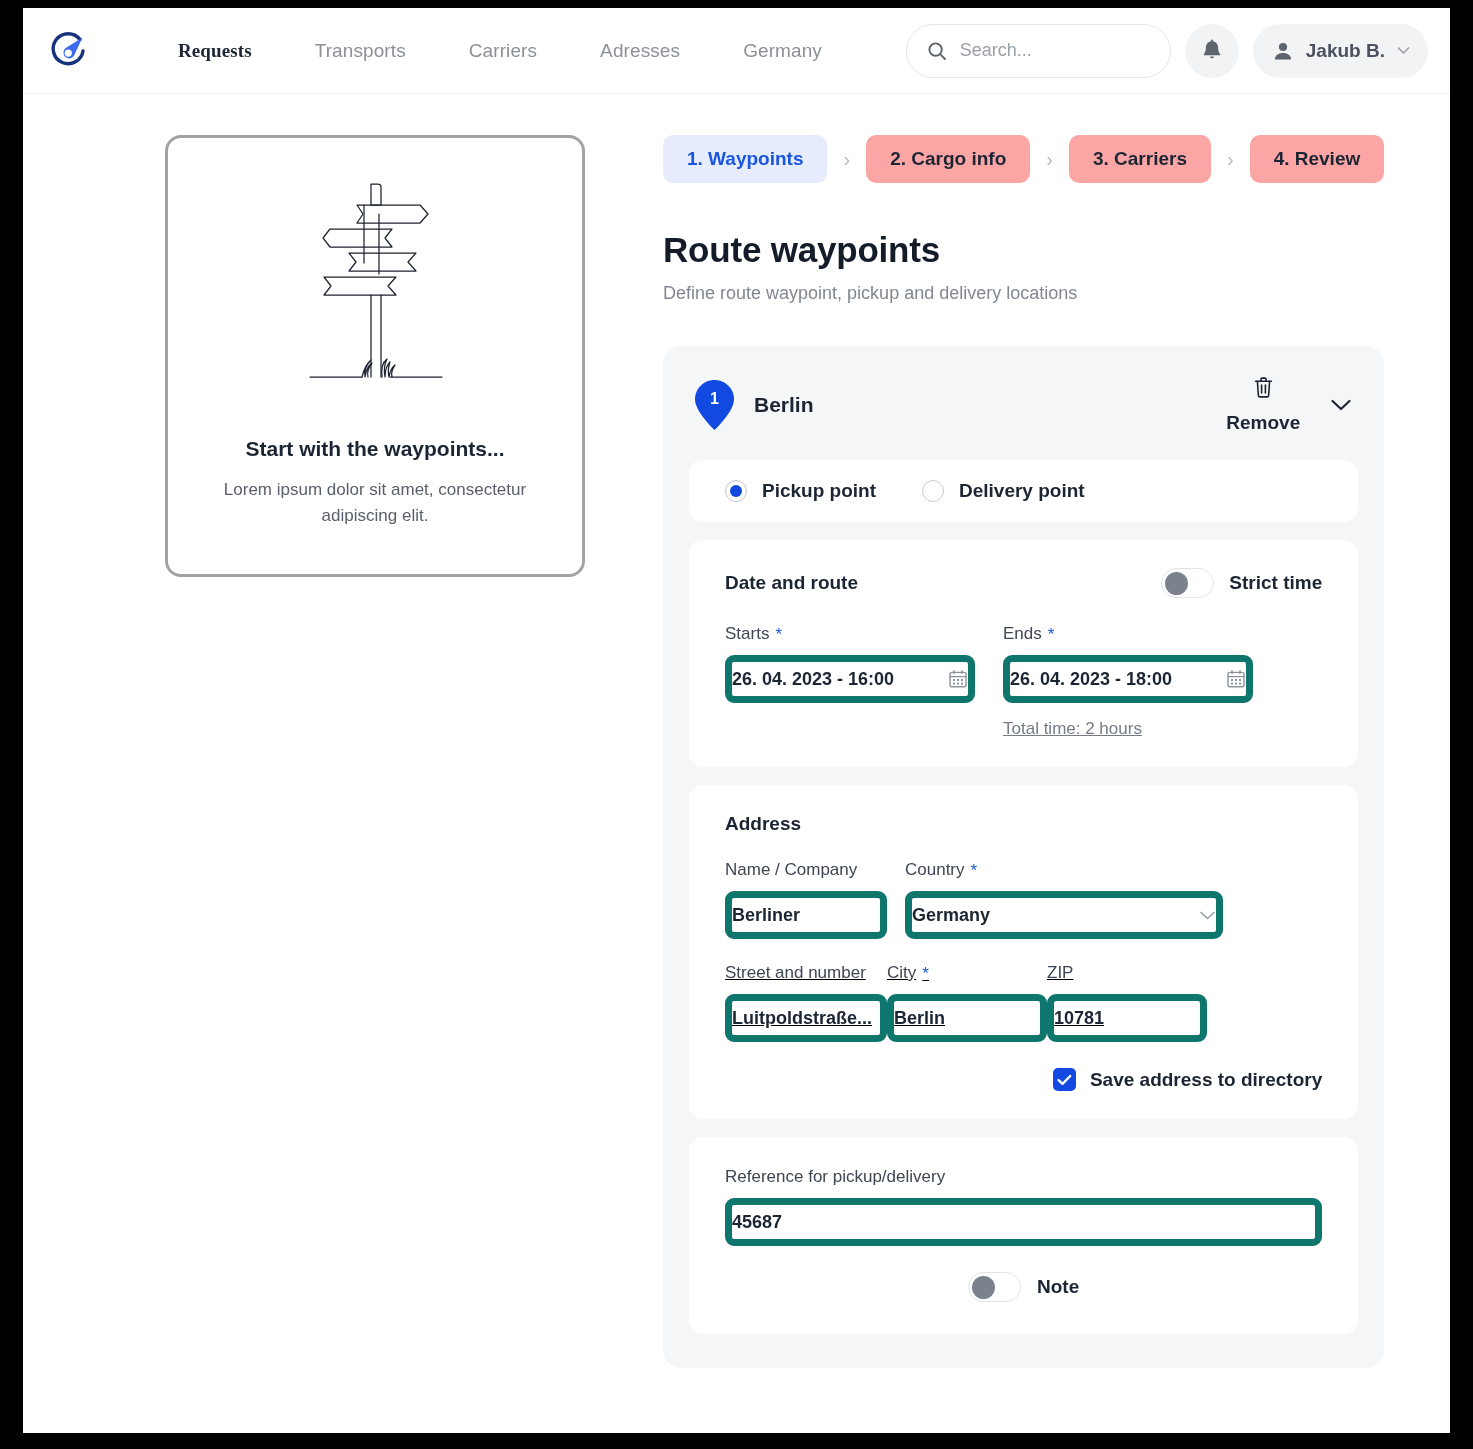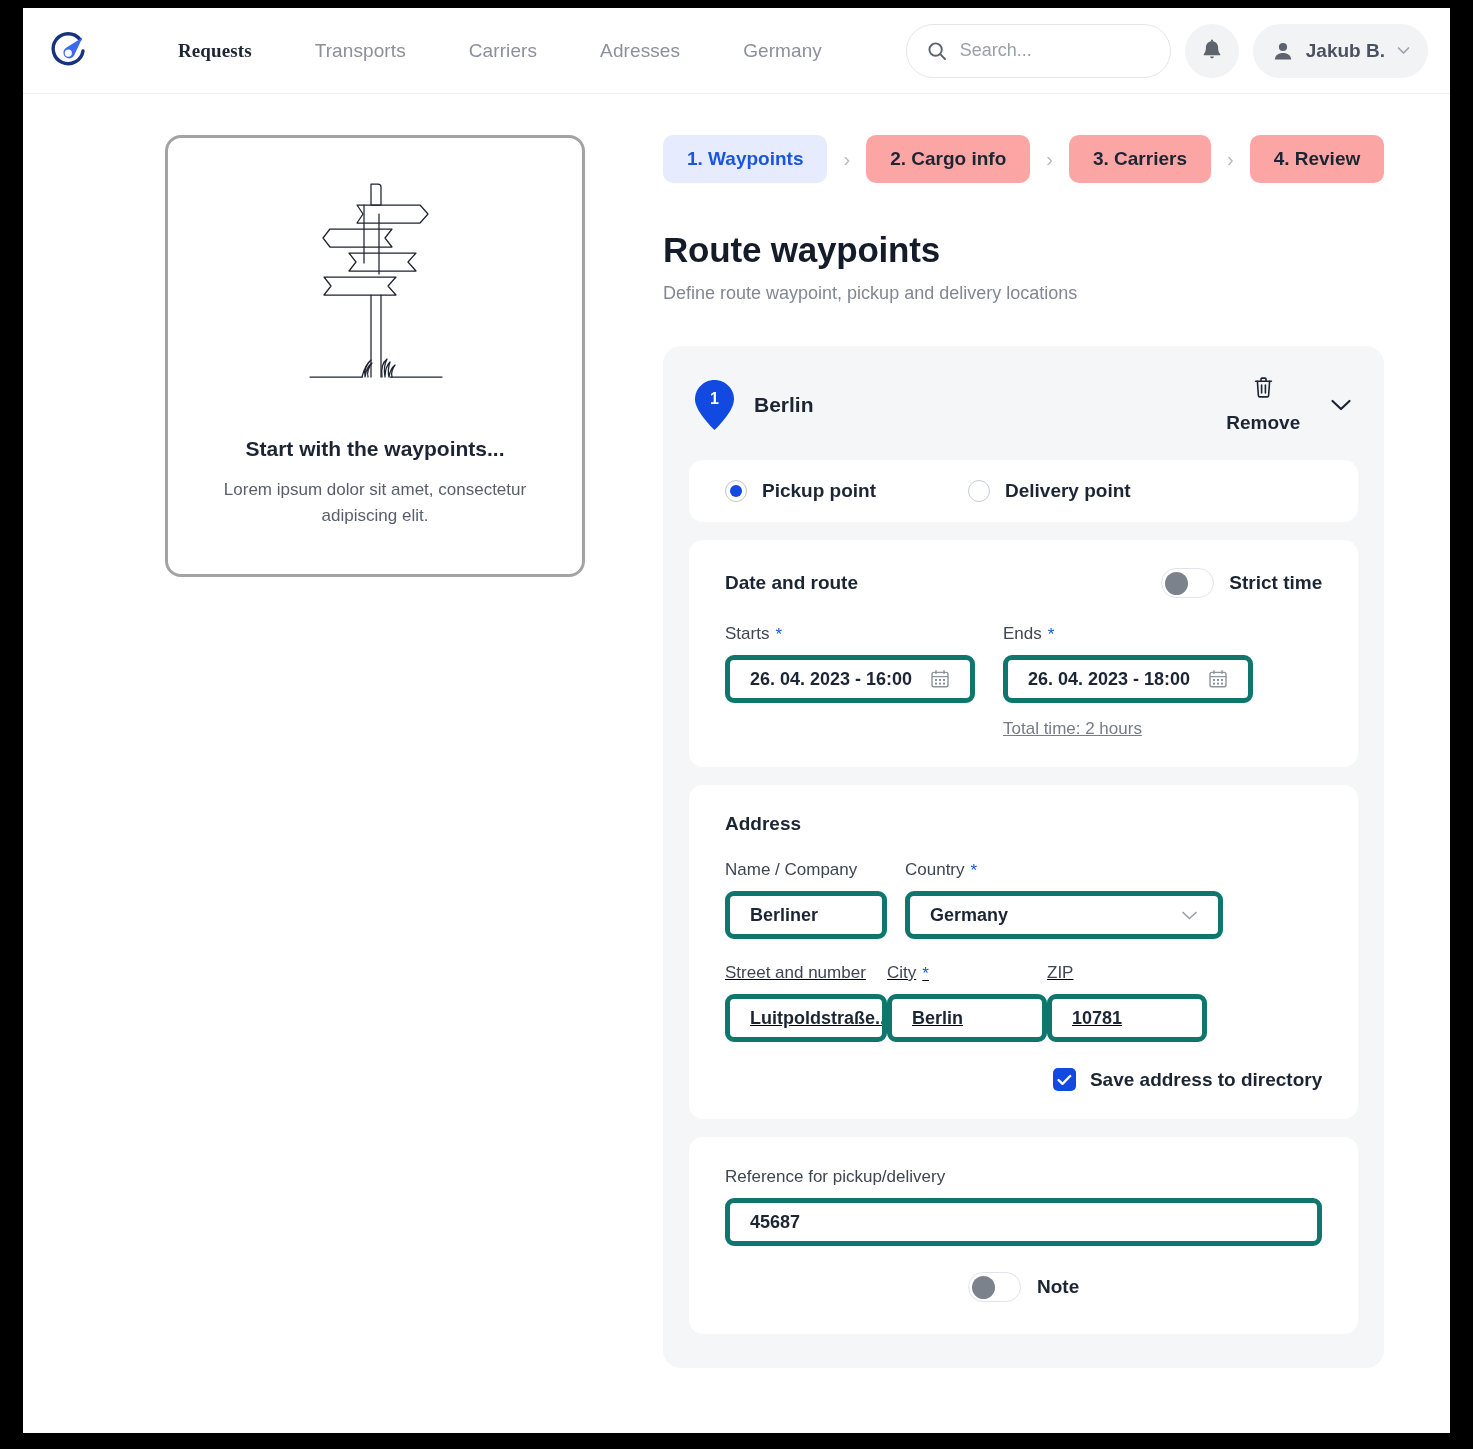--- a/index.html
+++ b/index.html
@@ -172,21 +172,21 @@
 
   .sub-card {
     background: #fff;
     border-radius: 14px;
     padding: 28px 36px;
     margin-bottom: 18px;
   }
   .sub-card:last-child { margin-bottom: 0; }
 
   
-  #point-type { display: flex; align-items: center; gap: 92px; padding: 20px 36px; }
+  #point-type { display: flex; align-items: center; gap: 46px; padding: 20px 36px; }
   .radio-opt { display: flex; align-items: center; gap: 15px; cursor: pointer; }
   .radio {
     width: 22px; height: 22px; border-radius: 50%;
     border: 1.6px solid #c8ccd2; background: #fff;
     display:flex; align-items:center; justify-content:center;
     flex: none;
   }
   .radio.on { border-color: #bfc6cf; }
   .radio.on::after {
     content:''; width: 12px; height: 12px; border-radius: 50%;
@@ -210,25 +210,25 @@
   #strict-wrap .lbl { font-size: 19px; font-weight: 700; color: #1c2533; }
 
   .field-label {
     font-size: 17px; color: #3e4653; margin-bottom: 11px;
     display: flex; align-items: center; gap: 6px;
   }
   .req { color: #1a56db; font-size: 17px; line-height: 1; }
 
   .input {
     height: 48px;
-    border: 5px solid #0f766e;
+    border: 7px solid #0f766e;
     border-radius: 9px;
     background: #fff;
     display: flex; align-items: center;
-    padding: 0 20px;
+    padding: 0 0;
     font-size: 18px; font-weight: 700; color: #1c2533;
     cursor: text;
     overflow: hidden; white-space: nowrap;
   }
   .input .icn { margin-left: auto; display:flex; align-items:center; flex:none; padding-left: 8px; }
 
   #dt-rows { display: flex; gap: 28px; margin-top: 26px; }
   #dt-rows .col { width: 250px; }
   #total-time {
     font-size: 17px; color: #757c87;

